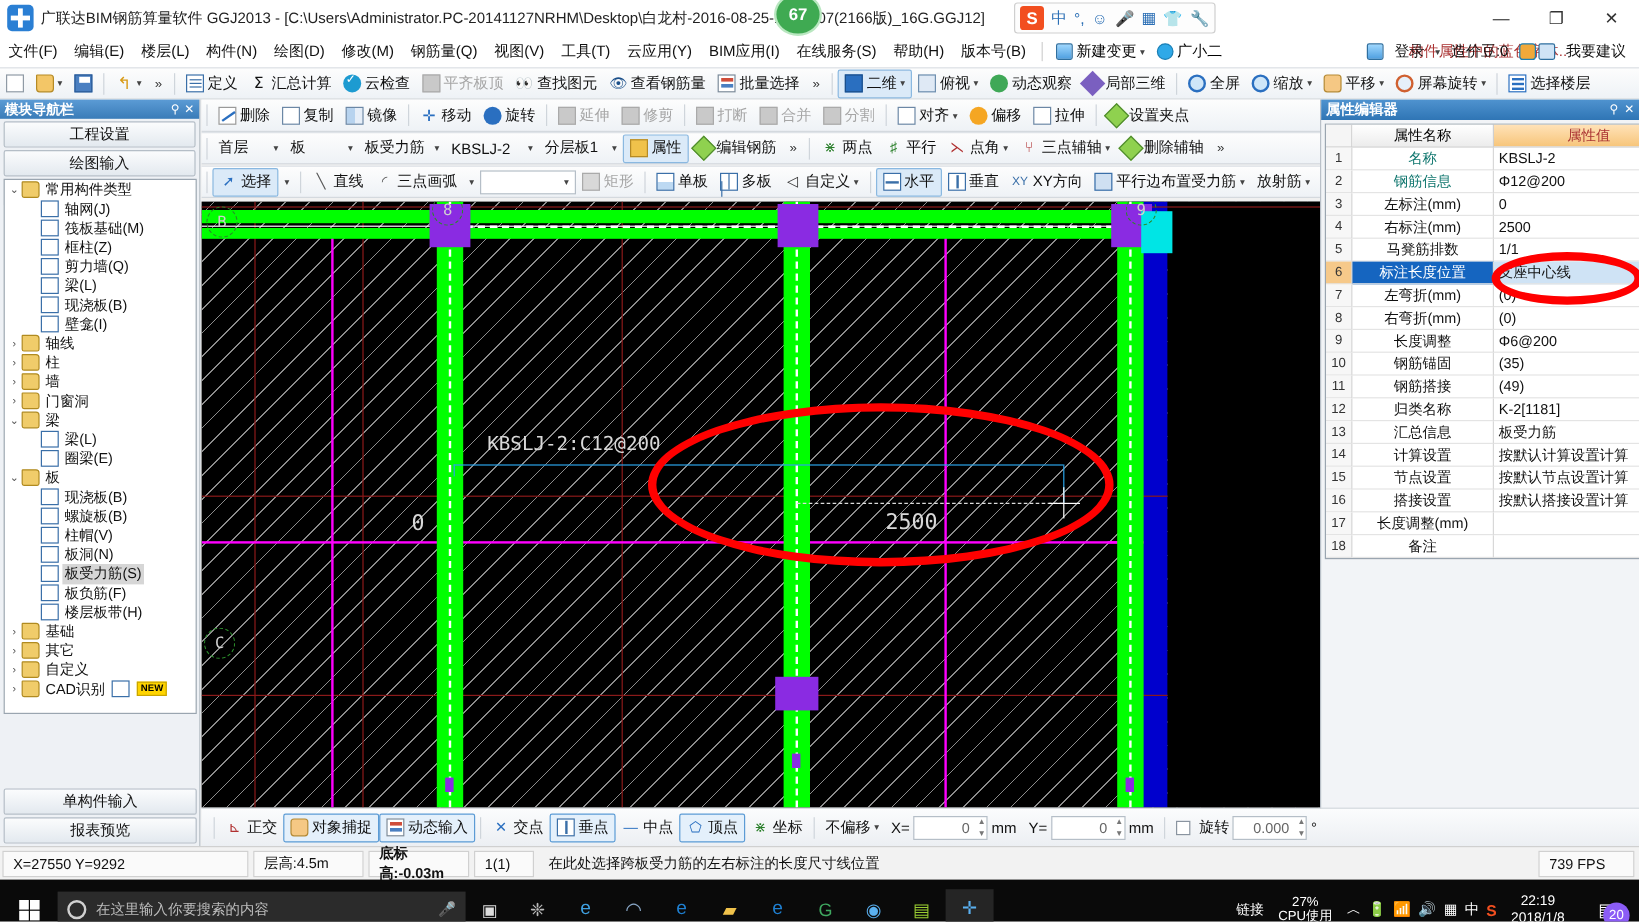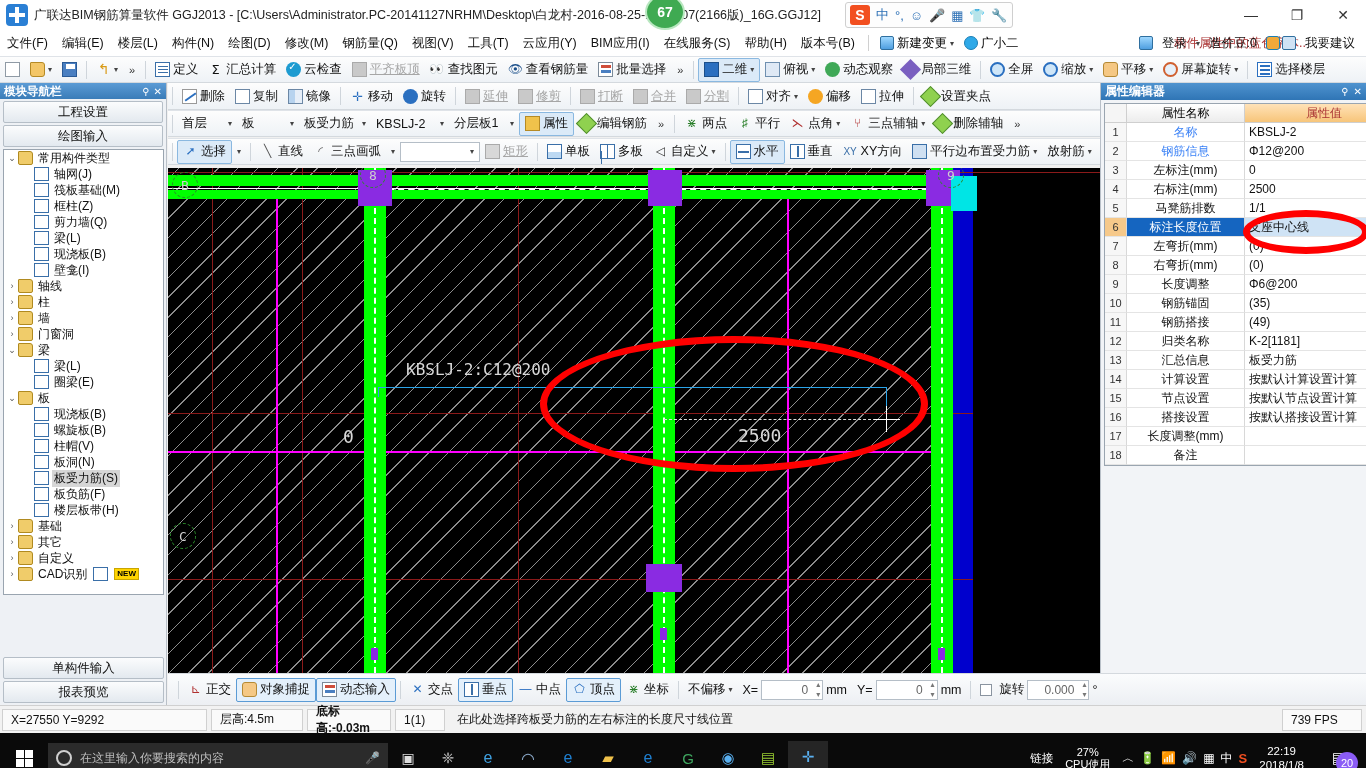--- a/index.html
+++ b/index.html
@@ -76,21 +76,21 @@
   .right-menu { position: absolute; right: 4px; top: 0; height: 26px; display: flex; align-items: center; gap: 2px; }
 
   
   .tb1 {
     position: absolute; top: 56px; left: 0; width: 1366px; height: 27px;
     background: linear-gradient(#fdfdfd, #eef2f6);
     border-top: 1px solid #dfe3e8; border-bottom: 1px solid #d4d9de;
     display: flex; align-items: center;
   }
   .tb-btn { display: flex; align-items: center; gap: 3px; padding: 0 5px; height: 24px; font-size: 12.5px; color: #111; white-space: nowrap; }
-  .tb-btn.dis { color: #a6a6a6; text-decoration: underline; }
+  .tb-btn.dis { color: #a6a6a6; }
   .tb-btn.sel { background: #dbeaf8; border: 1px solid #8ab8e0; border-radius: 2px; }
   .tb-sep { width: 1px; height: 18px; background: #cfd5db; margin: 0 4px; }
   .chev { color: #333; font-size: 11px; padding: 0 6px; }
 
   .ico {
     width: 15px; height: 15px; flex: none; display: inline-block;
     position: relative;
   }
   .ico-doc { background: #fff; border: 1px solid #8f9aa5; }
   .ico-folder { background: #f3c667; border: 1px solid #b58a25; border-radius: 1px 3px 3px 3px; }
@@ -238,21 +238,21 @@
   .pt-head .c1 { width:118px; border-right:1px solid #cfcfcf; border-bottom:1px solid #cfcfcf;
                  background:linear-gradient(#fff,#ececec); display:flex; align-items:center; justify-content:center; font-size:12px; }
   .pt-head .c2 { flex:1; border-bottom:1px solid #cfcfcf;
                  background:linear-gradient(#ffe2b8,#f7c57a); display:flex; align-items:center; justify-content:center; font-size:12px; color:#a33; }
   .pt-row { display:flex; height:19px; font-size:12px; }
   .pt-row .c0 { width:22px; border-right:1px solid #d8d8d8; border-bottom:1px solid #e4e4e4;
                 background:#f7f7f7; display:flex; align-items:center; justify-content:center; color:#333; font-size:11px; }
   .pt-row .c1 { width:118px; border-right:1px solid #d8d8d8; border-bottom:1px solid #e4e4e4;
                 display:flex; align-items:center; justify-content:center; color:#111; }
   .pt-row .c2 { flex:1; border-bottom:1px solid #e4e4e4; display:flex; align-items:center; padding-left:4px; color:#111; }
-  .pt-row.blue .c1 { color:#3b82f6;text-align:center; }
+  .pt-row.blue .c1 { color:#0f766e;text-align:center; }
   .pt-row.active .c0 { background:#f6c98a; }
   .pt-row.active .c1 { background:#1565c0; color:#fff; }
   .pt-row.active .c2 { background:#cfe3f5; }
   .pt-row.grey .c1 { color:#9a9a9a; }
   .exp-box {
     display:inline-block; width:11px; height:11px; border:1px solid #999;
     font-size:9px; line-height:9px; text-align:center; margin-right:3px; color:#333; background:#fff;
   }
 
   

